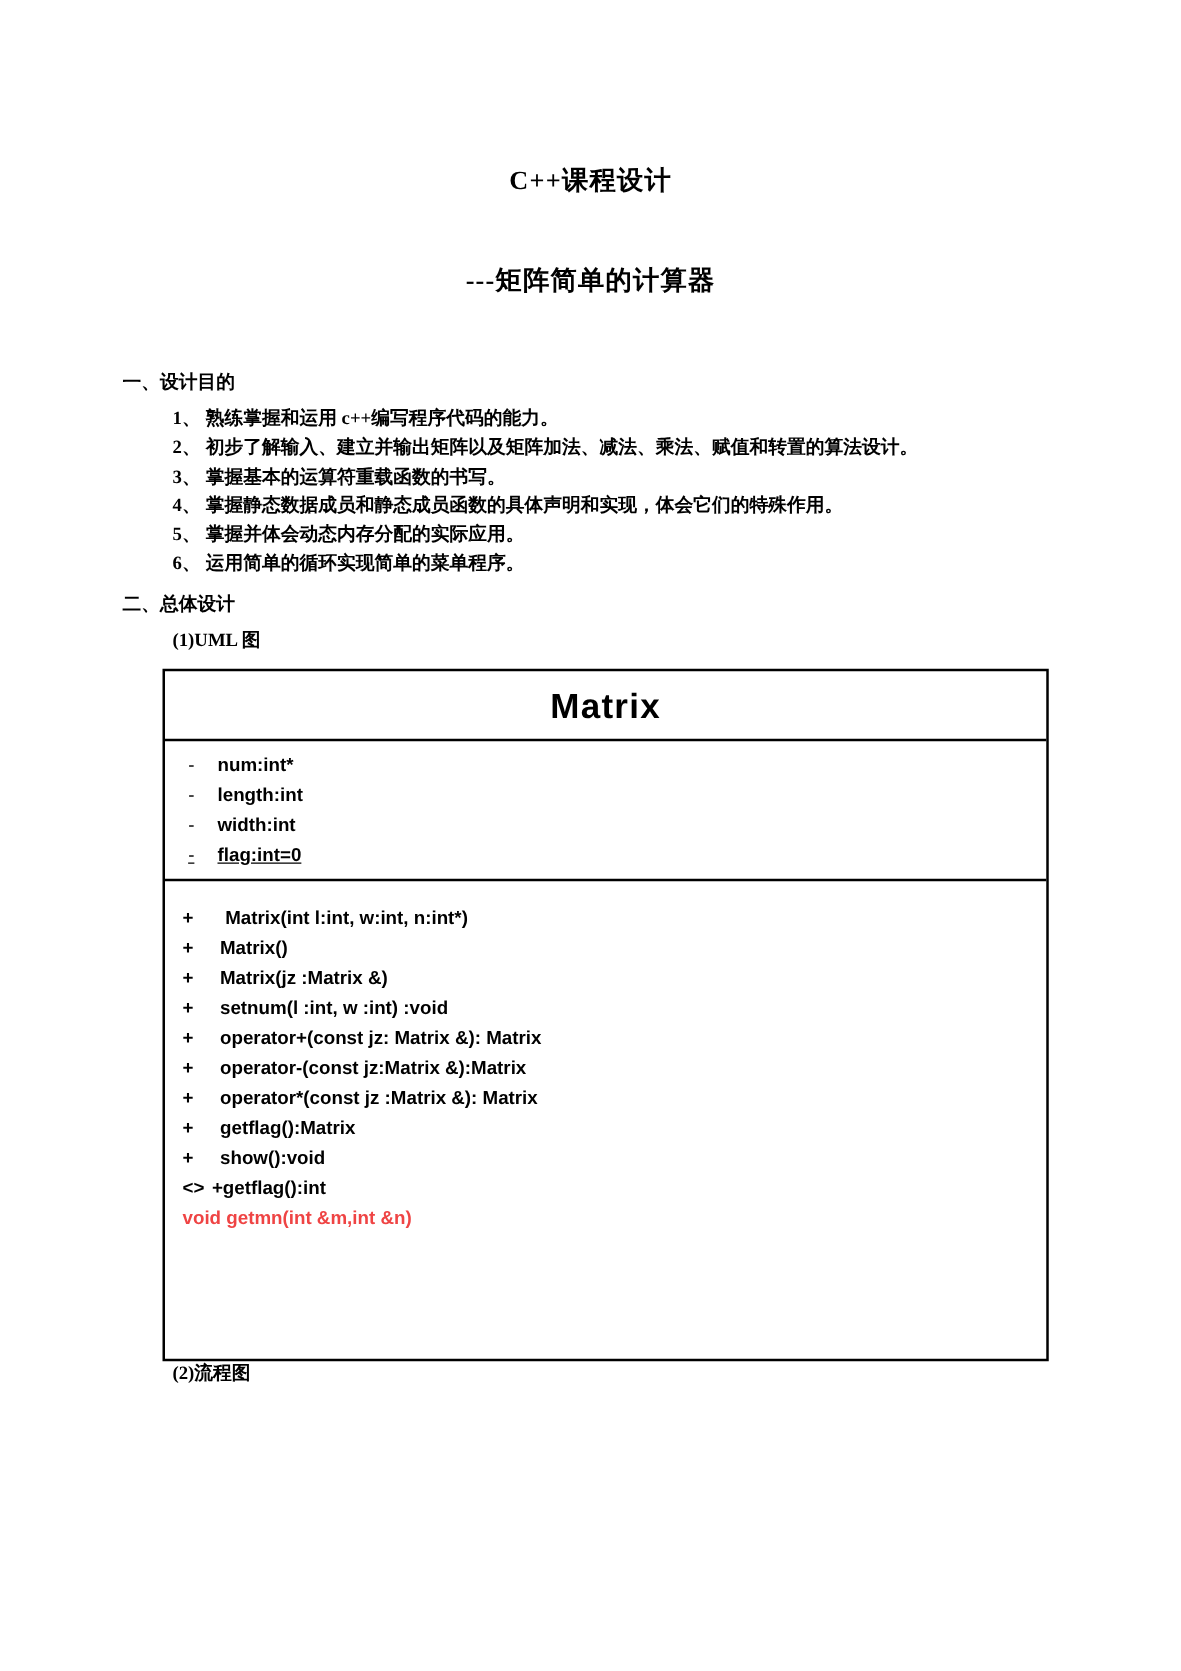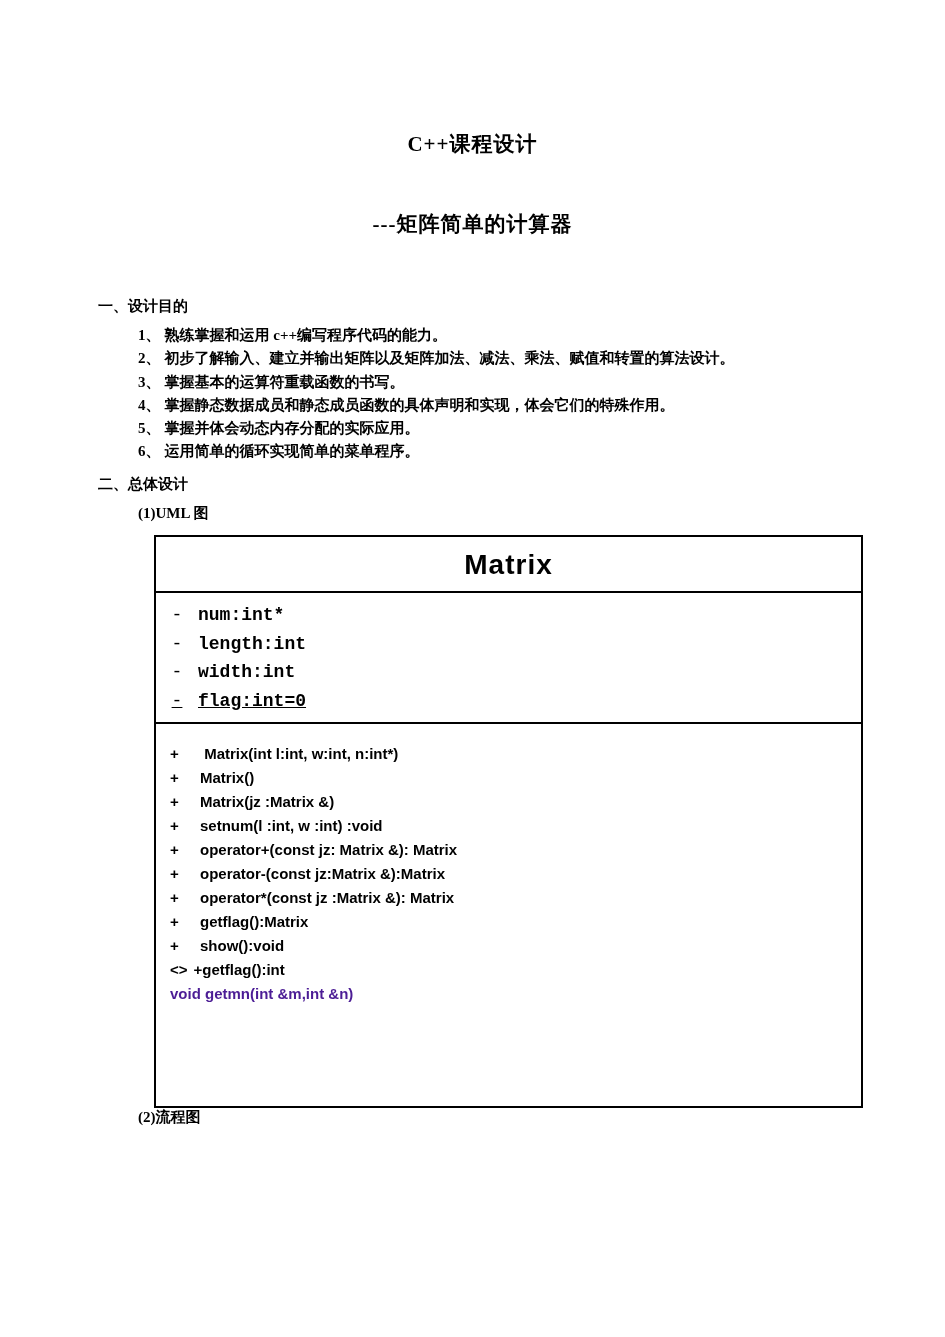--- a/index.html
+++ b/index.html
@@ -50,43 +50,43 @@
   .list-num {
     flex: 0 0 auto;
     margin-right: 4px;
     white-space: nowrap;
   }
   .list-text {
     flex: 1 1 auto;
   }
   .uml-box {
     border: 2px solid #000000;
-    margin: 10px 0 0 56px;
+    margin: 10px 0 0 32px;
     width: calc(100% - 40px);
     box-sizing: border-box;
     font-family: Arial, "Microsoft YaHei", sans-serif;
   }
   .uml-title {
     text-align: center;
     font-size: 28px;
     font-weight: bold;
     padding: 12px 0 10px 0;
     border-bottom: 2px solid #000000;
     font-family: Arial, "Microsoft YaHei", sans-serif;
     letter-spacing: 1px;
   }
   .uml-attrs {
     padding: 8px 14px 6px 14px;
     border-bottom: 2px solid #000000;
   }
   .uml-attr {
-    font-size: 18px;
+    font-size: 15px;
     font-weight: bold;
     line-height: 1.6;
-    font-family: Liberation Mono, monospace;
+    font-family: Liberation Sans, sans-serif;
   }
   .uml-attr .vis {
     display: inline-block;
     width: 14px;
     text-align: center;
     margin-right: 14px;
     font-weight: normal;
   }
   .uml-attr.underlined .attr-text {
     text-decoration: underline;
@@ -100,21 +100,21 @@
     line-height: 1.6;
     font-family: Liberation Sans, sans-serif;
   }
   .uml-op .vis {
     display: inline-block;
     width: 18px;
     text-align: left;
     margin-right: 12px;
   }
   .uml-op.friend {
-    color: #4c1d95;
+    color: #ef4444;
   }
   .flow-label {
     font-size: 15px;
     font-weight: bold;
     font-family: "SimSun", "宋体", serif;
     margin-left: 0px;
     margin-top: 0px;
     padding-left: 40px;
   }
 </style>

